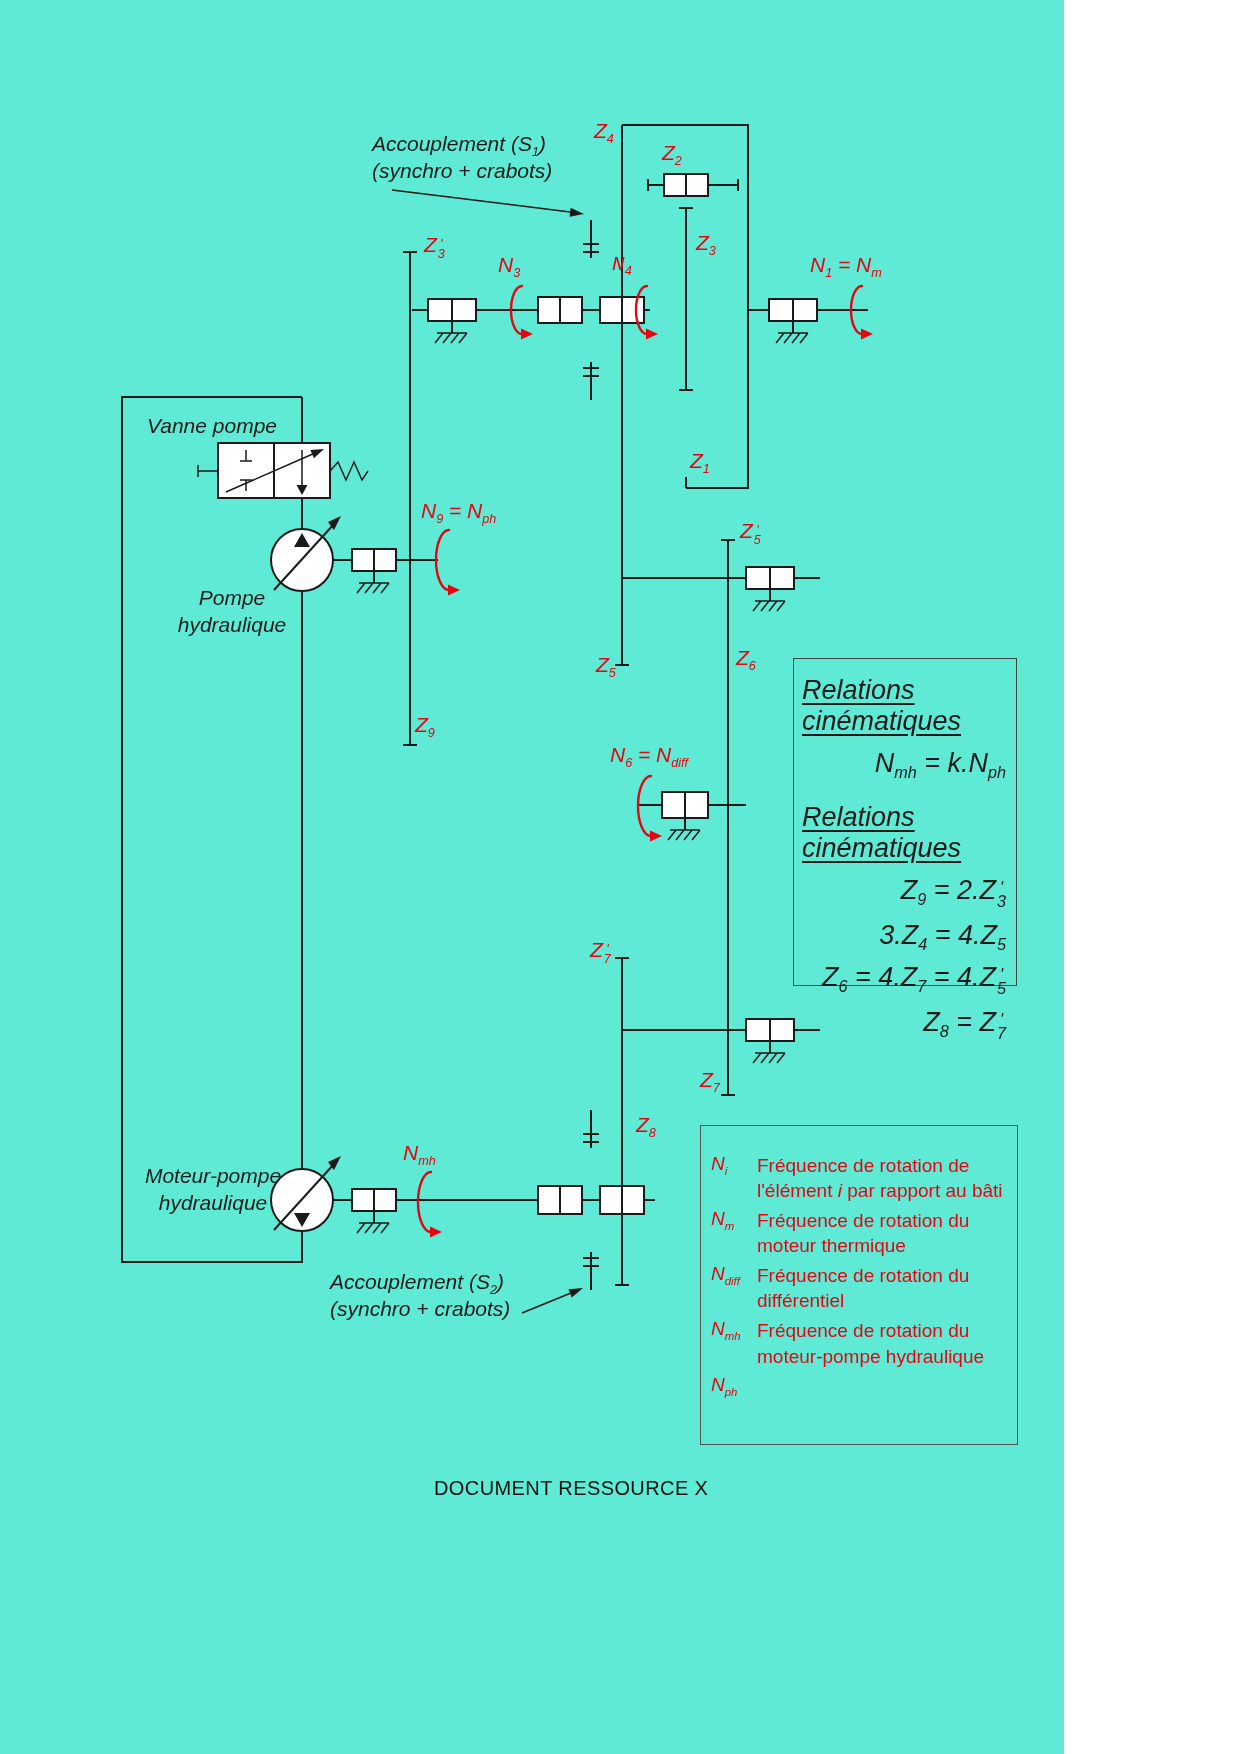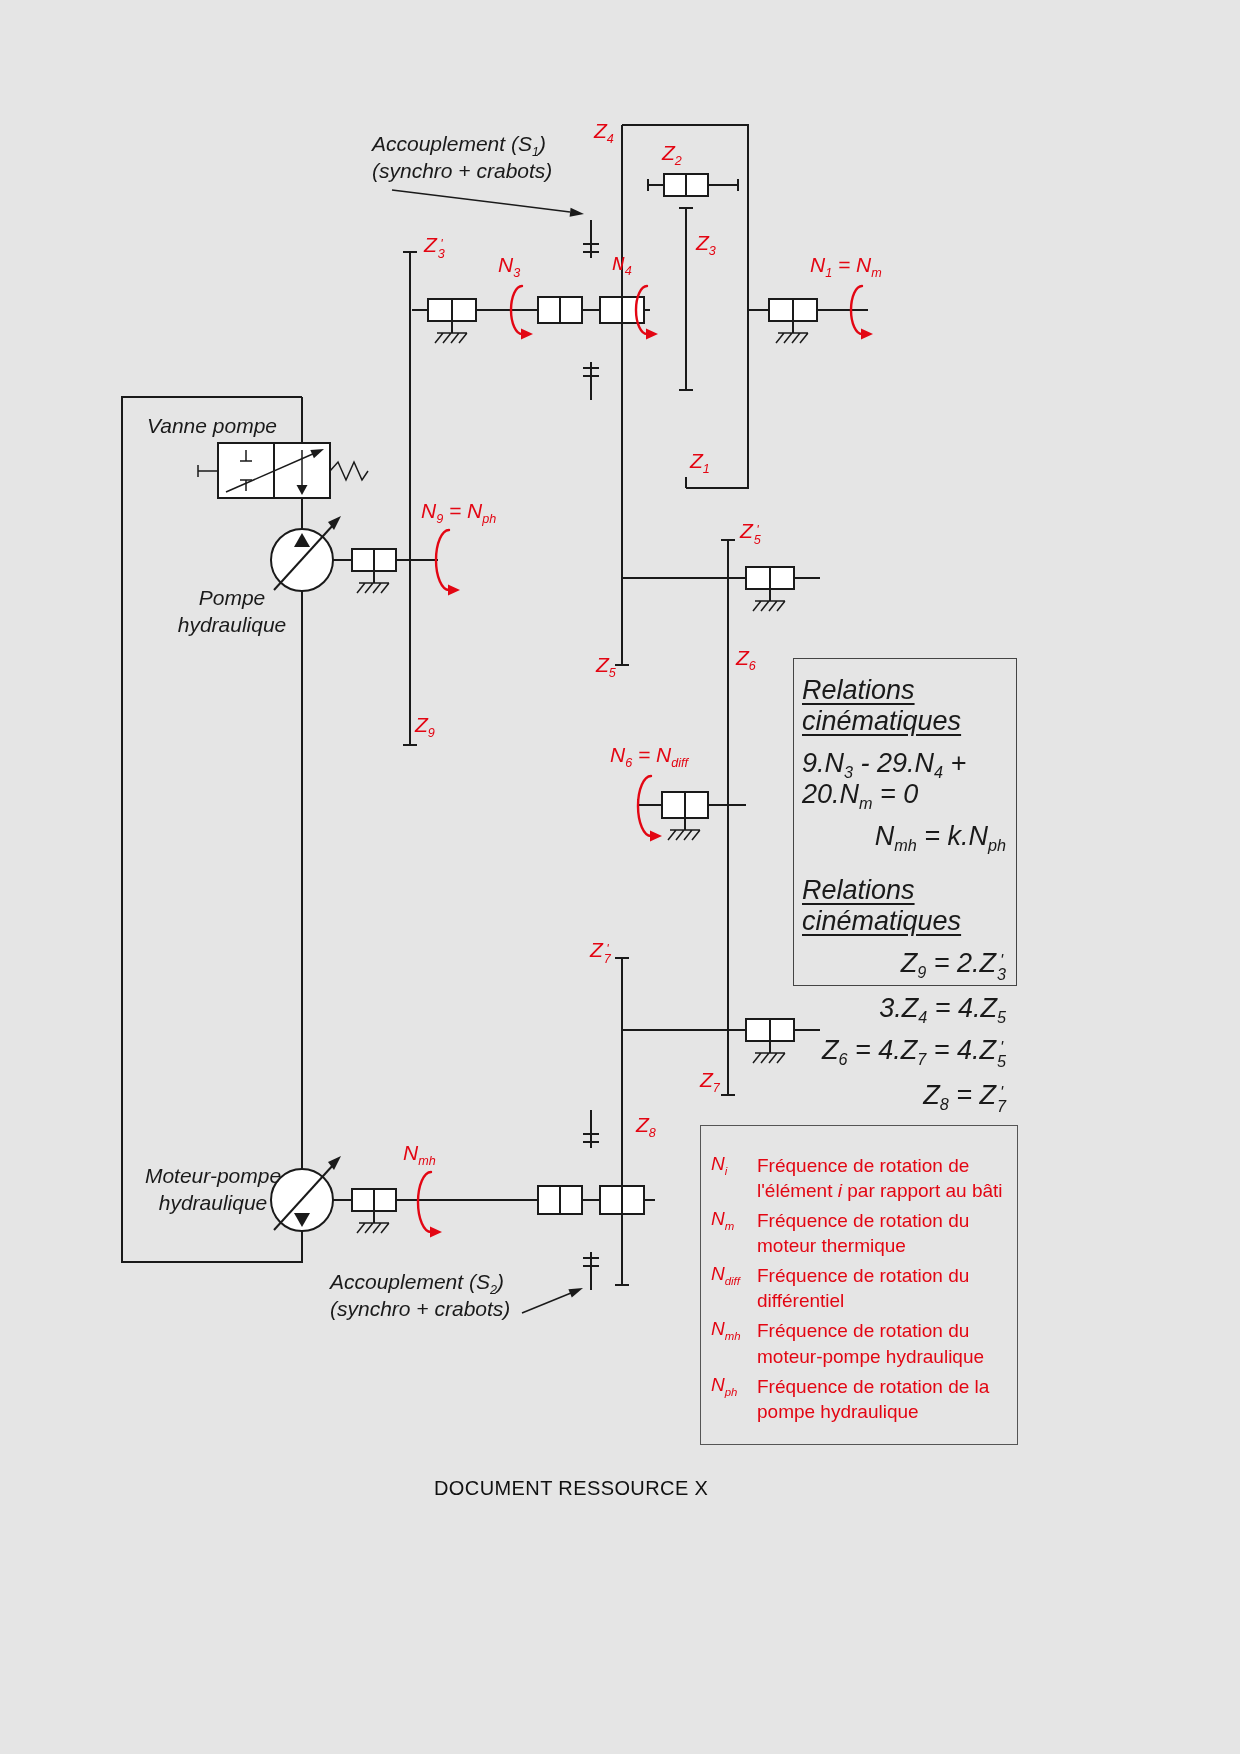--- a/index.html
+++ b/index.html
@@ -1,16 +1,16 @@
 <!DOCTYPE html>
 <html style="--red: #e30613; --ink: #1a1a1a;"><head>
 <meta charset="utf-8">
 <style>
   html,body{margin:0;padding:0;background:#fff;}
-  .page{position:relative;width:1240px;height:1754px;background:#e5e5e5;overflow:hidden;
+  .page{position:relative;width:1064px;height:1754px;background:#5eead4;overflow:hidden;
         font-family:"Liberation Sans",sans-serif;color:var(--ink,#1a1a1a);}
   svg.art{position:absolute;left:0;top:0;}
   .k{stroke:var(--ink,#1a1a1a);stroke-width:2;fill:none;}
   .kt{stroke:var(--ink,#1a1a1a);stroke-width:1.5;fill:none;}
   .kf{fill:#fff;stroke:var(--ink,#1a1a1a);stroke-width:2;}
   .kb{fill:var(--ink,#1a1a1a);stroke:none;}
   .r{stroke:var(--red,#e30613);stroke-width:2.4;fill:none;stroke-linecap:round;}
   .rf{fill:var(--red,#e30613);stroke:none;}
   .lbl{position:absolute;white-space:nowrap;font-style:italic;font-size:21px;line-height:27px;color:var(--ink,#1a1a1a);}
   .red{color:var(--red,#e30613);}
@@ -227,21 +227,20 @@
   <div class="lbl red" style="left:736px;top:644px;">Z<sub>6</sub></div>
   <div class="lbl red" style="left:610px;top:741px;">N<sub>6</sub> = N<sub>diff</sub></div>
   <div class="lbl red" style="left:415px;top:711px;">Z<sub>9</sub></div>
   <div class="lbl red" style="left:590px;top:936px;">Z<span class="stk"><span class="pr">'</span><span class="sb">7</span></span></div>
   <div class="lbl red" style="left:700px;top:1066px;">Z<sub>7</sub></div>
   <div class="lbl red" style="left:636px;top:1111px;">Z<sub>8</sub></div>
   <div class="lbl red" style="left:403px;top:1139px;">N<sub>mh</sub></div>
 
   <div class="relbox">
     <div class="rtitle">Relations cinématiques</div>
-    <div>9.N<sub>3</sub> - 29.N<sub>4</sub> + 20.N<sub>m</sub> = 0</div>
     <div>N<sub>mh</sub> = k.N<sub>ph</sub></div>
     <div class="rtitle second">Relations cinématiques</div>
     <div>Z<sub>9</sub> = 2.Z<span class="stk"><span class="pr">'</span><span class="sb">3</span></span></div>
     <div>3.Z<sub>4</sub> = 4.Z<sub>5</sub></div>
     <div>Z<sub>6</sub> = 4.Z<sub>7</sub> = 4.Z<span class="stk"><span class="pr">'</span><span class="sb">5</span></span></div>
     <div>Z<sub>8</sub> = Z<span class="stk"><span class="pr">'</span><span class="sb">7</span></span></div>
   </div>
 
   <div class="legbox">
     <div class="lentry">
@@ -255,18 +254,17 @@
     <div class="lentry">
       <div class="lterm">N<sub>diff</sub></div>
       <div class="ldesc">Fréquence de rotation du différentiel</div>
     </div>
     <div class="lentry">
       <div class="lterm">N<sub>mh</sub></div>
       <div class="ldesc">Fréquence de rotation du moteur-pompe hydraulique</div>
     </div>
     <div class="lentry">
       <div class="lterm">N<sub>ph</sub></div>
-      <div class="ldesc">Fréquence de rotation de la pompe hydraulique</div>
     </div>
   </div>
 
   <div class="footer">DOCUMENT RESSOURCE X</div>
 </div>
 
 </body></html>

